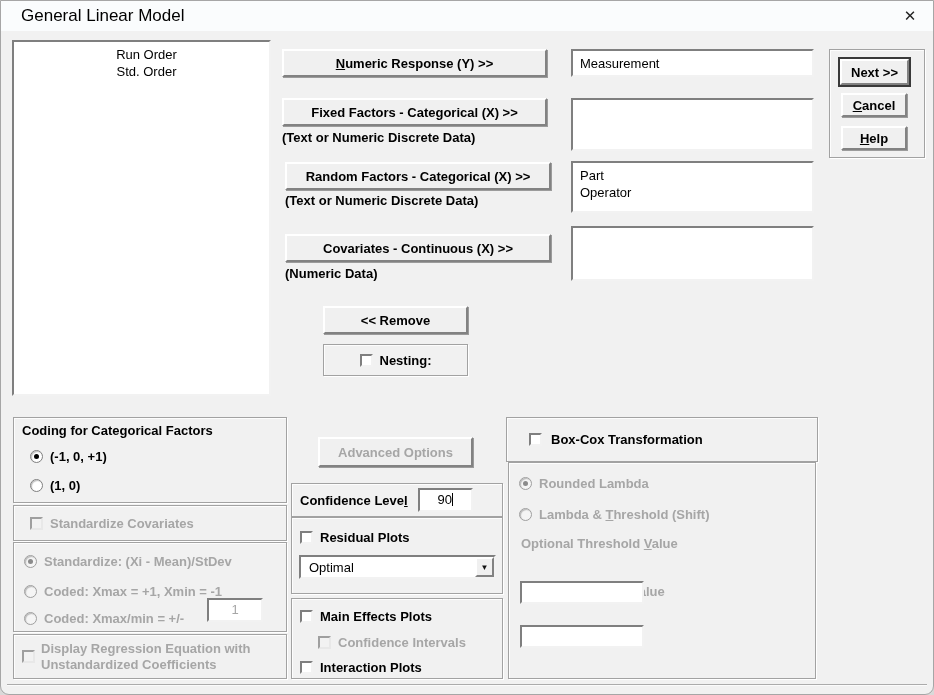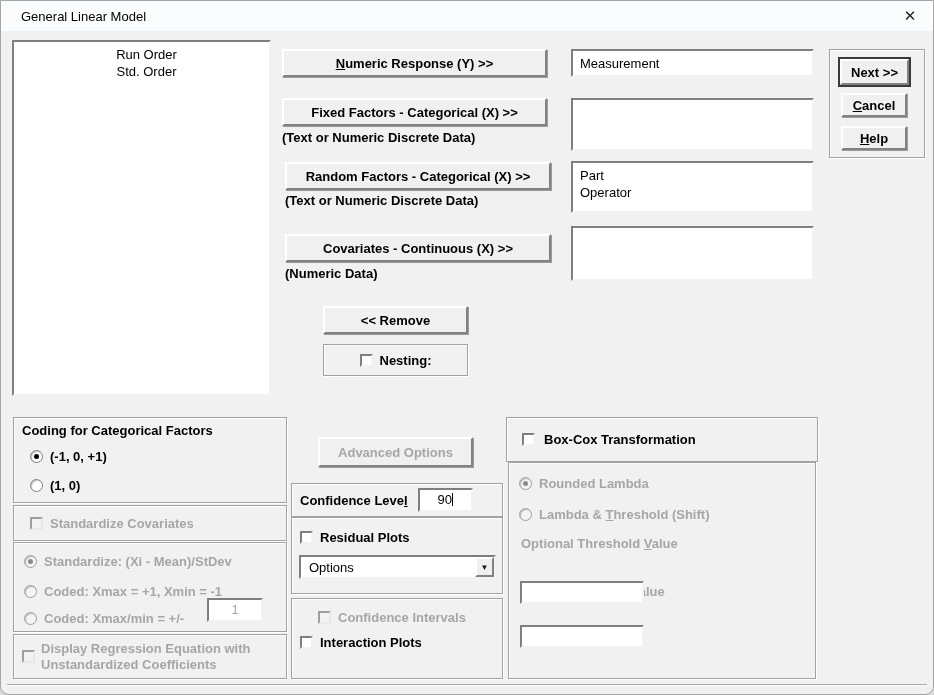--- a/index.html
+++ b/index.html
@@ -8,21 +8,21 @@
     position:relative; width:934px; height:695px; background:#f1f1f1;
     border:1px solid #a6a6a6; border-radius:0 0 9px 9px; overflow:hidden;
     font-size:13px; color:#000;
   }
   .abs { position:absolute; }
   .b { font-weight:bold; }
   .dis { color:#a6a6a6; }
 
   
   #titlebar { left:0; top:0; width:100%; height:30px; background:#fafcfd; display:flex; align-items:center; padding:0 12px 0 20px; }
-  #titlebar .title { font-size:13px; }
+  #titlebar .title { font-size:17px; }
   #close { margin-left:auto; font-size:15px; color:#222; width:22px; text-align:center; cursor:default; }
 
   
   .raised { background:#f0f0f0; border:2px solid; border-color:#ffffff #828282 #828282 #ffffff; box-shadow:1px 1px 0 0 #9b9b9b; }
   .btn { display:flex; align-items:center; justify-content:center; font-weight:bold; }
   .default-btn { outline:2px solid #3a3a3a;text-align:center; }
   .sunken { background:#ffffff; border:2px solid; border-color:#7f7f7f #f2f2f2 #f2f2f2 #7f7f7f; }
   .gbox { border:1px solid #a2a2a2; box-shadow:1px 1px 0 #ffffff, inset 1px 1px 0 #fdfdfd; }
 
   
@@ -154,39 +154,43 @@
     <span class="b"><span>Confidence Leve</span><u>l</u><span></span></span>
     <span class="sunken" style="width:55px; height:24px; text-align:center; line-height:20px;"><span>90</span><span class="caret"></span></span>
   </div>
 
   <div class="abs gbox" style="left:290px; top:516px; width:212px; height:77px;">
     <div class="row" style="margin:12px 0 0 8px;">
       <span class="chk"></span>
       <span class="b">Residual Plots</span>
     </div>
     <div class="sunken combo" style="position:absolute; left:7px; top:37px; width:197px; height:24px;">
-      <span class="val">Options</span>
+      <span class="val">Optimal</span>
       <span class="drop">
           <span>▼</span>
         </span>
     </div>
   </div>
 
   <div class="abs gbox" style="left:290px; top:597px; width:212px; height:81px;">
+    <div class="row" style="margin:10px 0 0 8px;">
+      <span class="chk"></span>
+      <span class="b">Main Effects Plots</span>
+    </div>
     <div class="row" style="margin:11px 0 0 26px;">
       <span class="chk off-dis"></span>
       <span class="b dis">Confidence Intervals</span>
     </div>
     <div class="row" style="margin:10px 0 0 8px;">
       <span class="chk"></span>
       <span class="b">Interaction Plots</span>
     </div>
   </div>
 
-  <div class="abs gbox row" style="left:505px; top:416px; width:312px; height:45px; padding-left:15px; gap:9px;">
+  <div class="abs gbox row" style="left:505px; top:416px; width:312px; height:45px; padding-left:22px; gap:9px;">
     <span class="chk"></span>
     <span class="b">Box-Cox Transformation</span>
   </div>
   <div class="abs gbox" style="left:507px; top:461px; width:308px; height:217px;">
     <div class="row" style="margin:13px 0 0 10px;">
       <span class="radio checked disabled"></span>
       <span class="b dis">Rounded Lambda</span>
     </div>
     <div class="row" style="margin:16px 0 0 10px;">
       <span class="radio disabled"></span>

